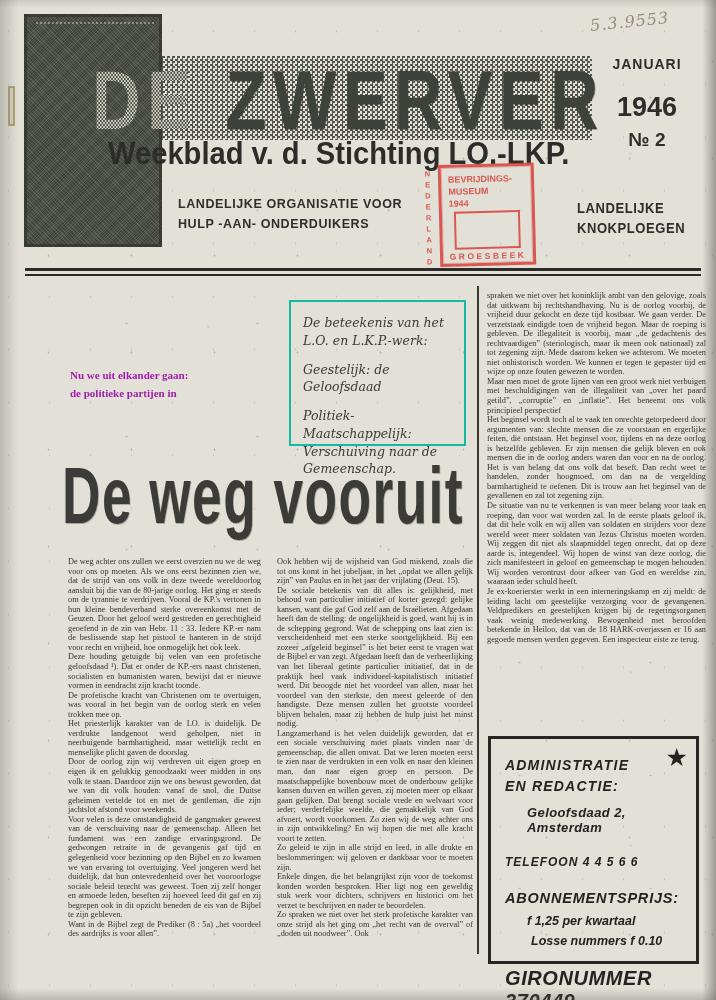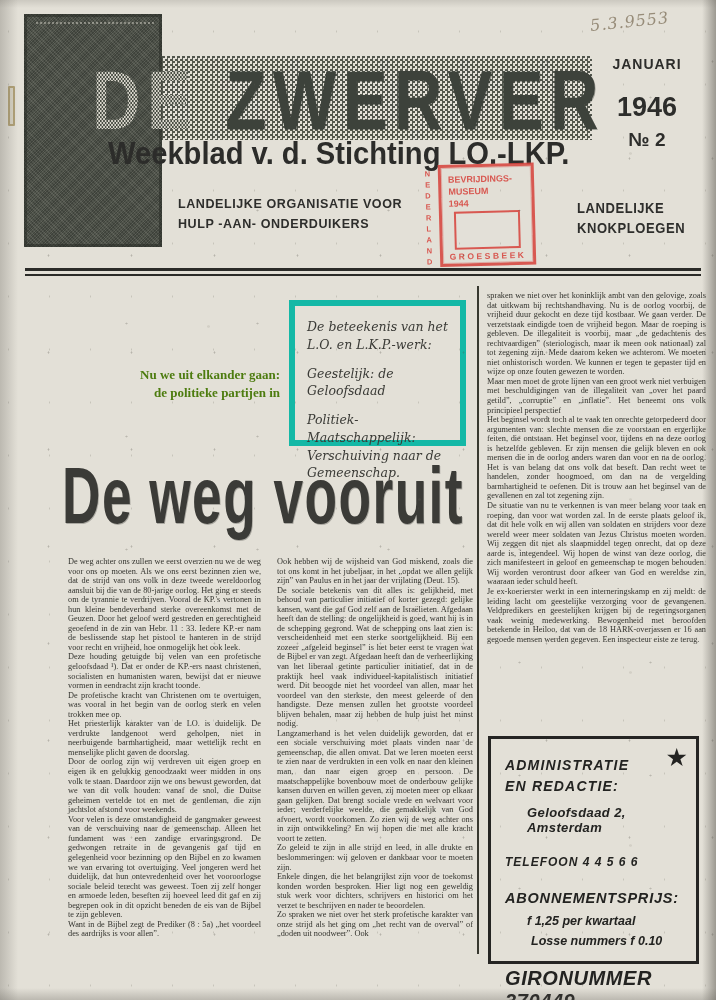--- a/index.html
+++ b/index.html
@@ -95,25 +95,25 @@
     border:2px solid currentColor; background:rgba(230,227,219,.55); }
   .stamp-bottom{ position:absolute; left:0; bottom:2px; width:100%; text-align:center;
     font-size:8.5px; font-weight:bold; letter-spacing:2.5px; }
 
   .double-rule{ position:absolute; left:25px; top:268px; width:676px; height:8px; z-index:4;
     border-top:3px solid #2b2b28; border-bottom:2px solid #2b2b28; }
 
   
   .v-rule{ position:absolute; left:477px; top:286px; width:2px; height:668px;
     background:#38382f; z-index:2; }
-  .kicker{ position:absolute; left:70px; top:366px; width:210px; text-align:right;
-    font-family:"Liberation Serif", serif; font-weight:bold; font-size:13px;
-    line-height:18px; color:#4d7c0f; }
+  .kicker{ position:absolute; left:70px; top:366px; width:210px; 
+    font-family:"Liberation Serif", serif; font-weight:bold; font-size:11px;
+    line-height:18px; color:#a21caf; }
   .meaning-box{ position:absolute; left:289px; top:300px; width:177px; height:146px;
-    border:6px solid #14b8a6; padding:12px 10px 0 12px;
+    border:2px solid #14b8a6; padding:12px 10px 0 12px;
     font-family:"DejaVu Serif", serif; font-style:italic; font-size:12.5px;
     line-height:1.42; color:#3a3a36; }
   .meaning-box p + p{ margin-top:11px; }
 
   .headline{ position:absolute; left:62px; top:456px; z-index:3;
     font-family:"Liberation Sans", sans-serif; font-weight:bold; font-size:74px;
     line-height:1; letter-spacing:2px; color:#3b3b37; white-space:nowrap;
     transform:scale(.72,1.08); transform-origin:left top;
     text-shadow:1px 1px 0 rgba(40,40,36,.3); }
 

